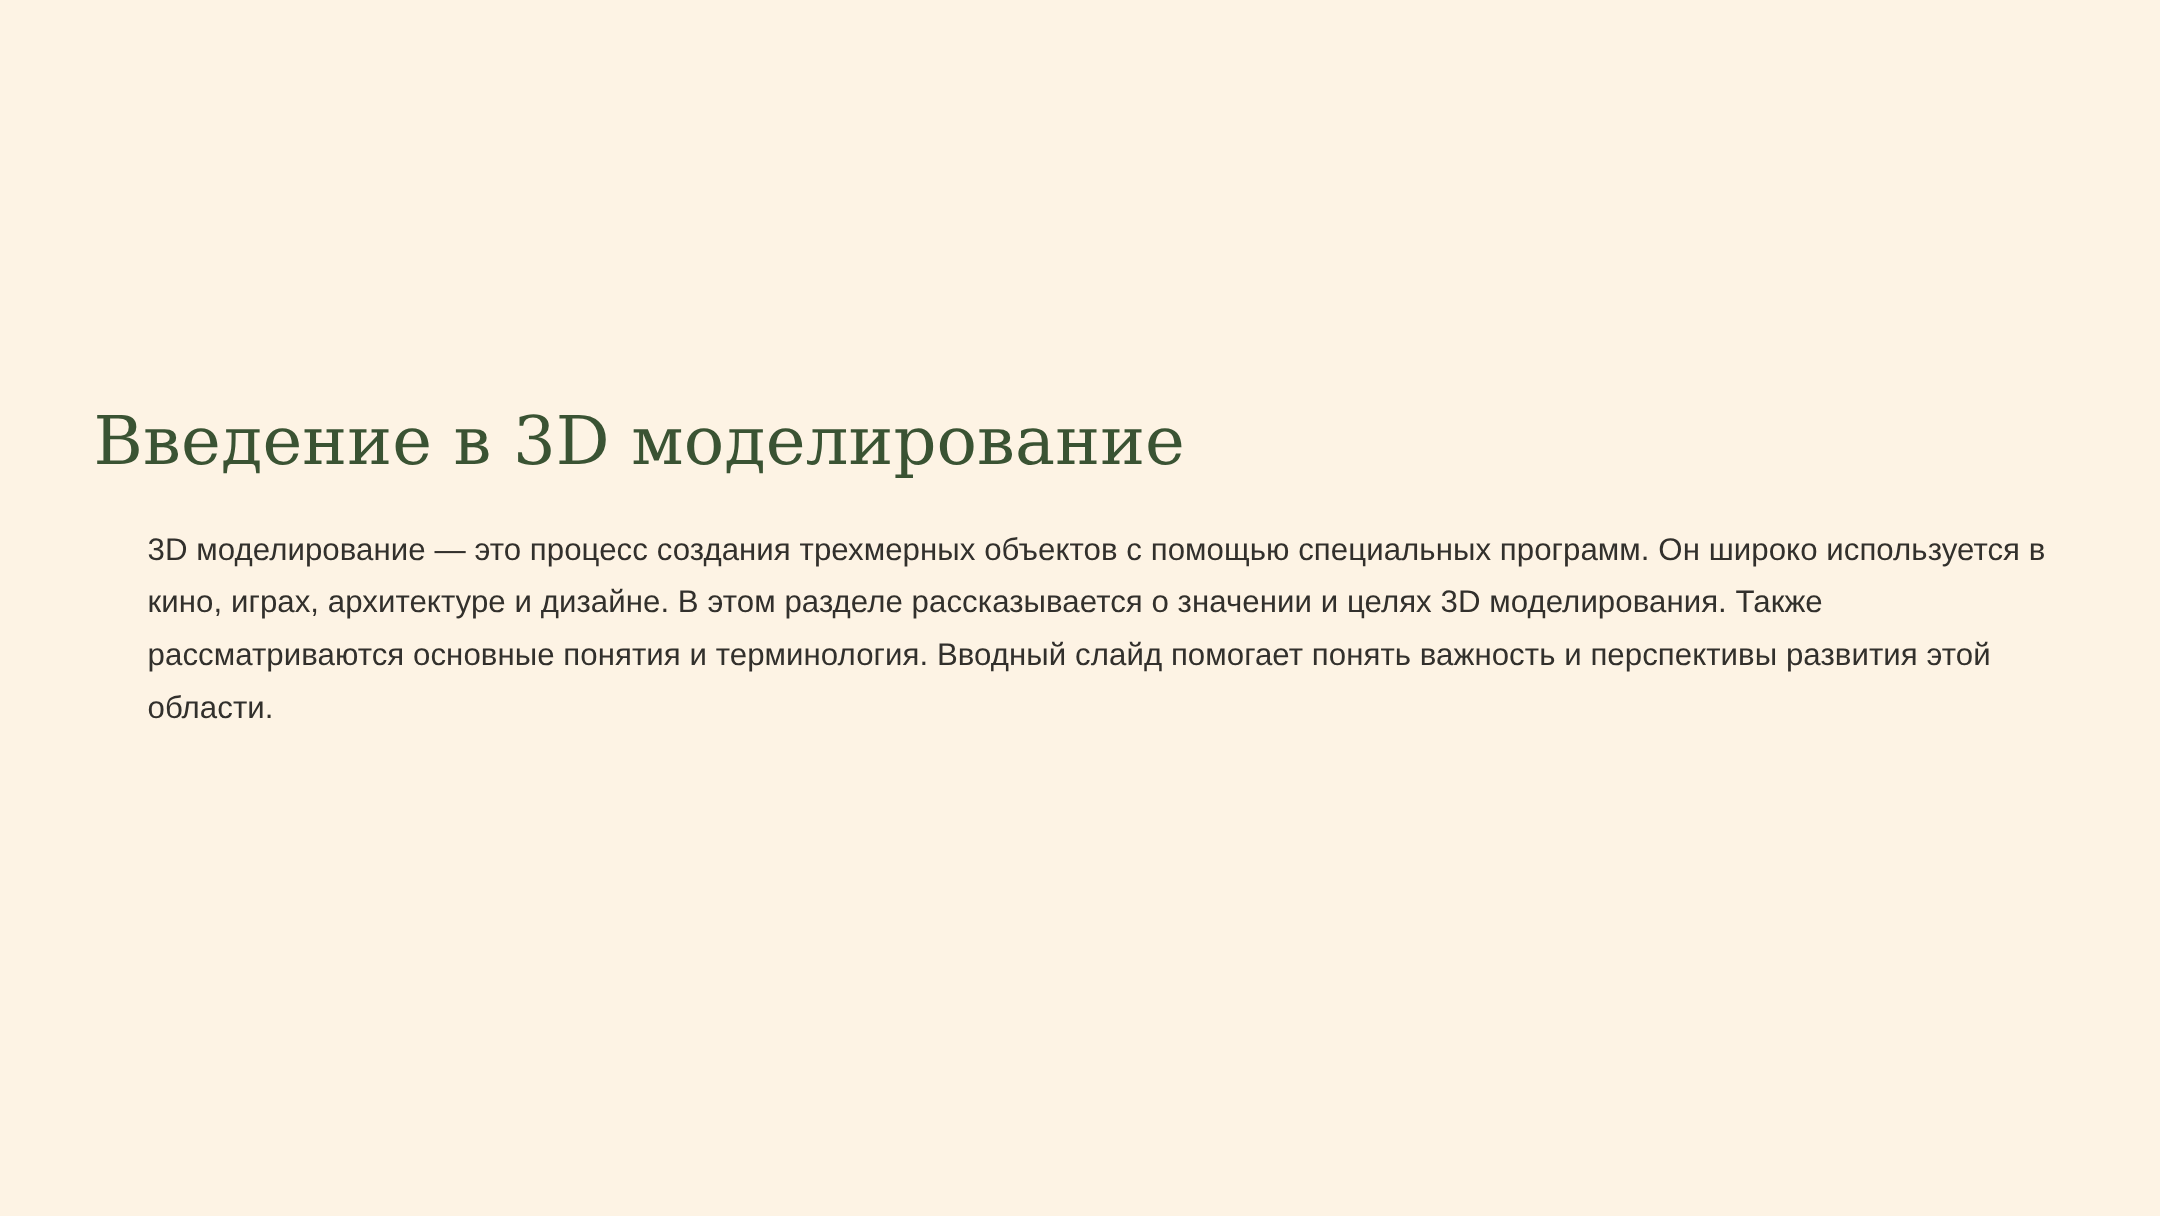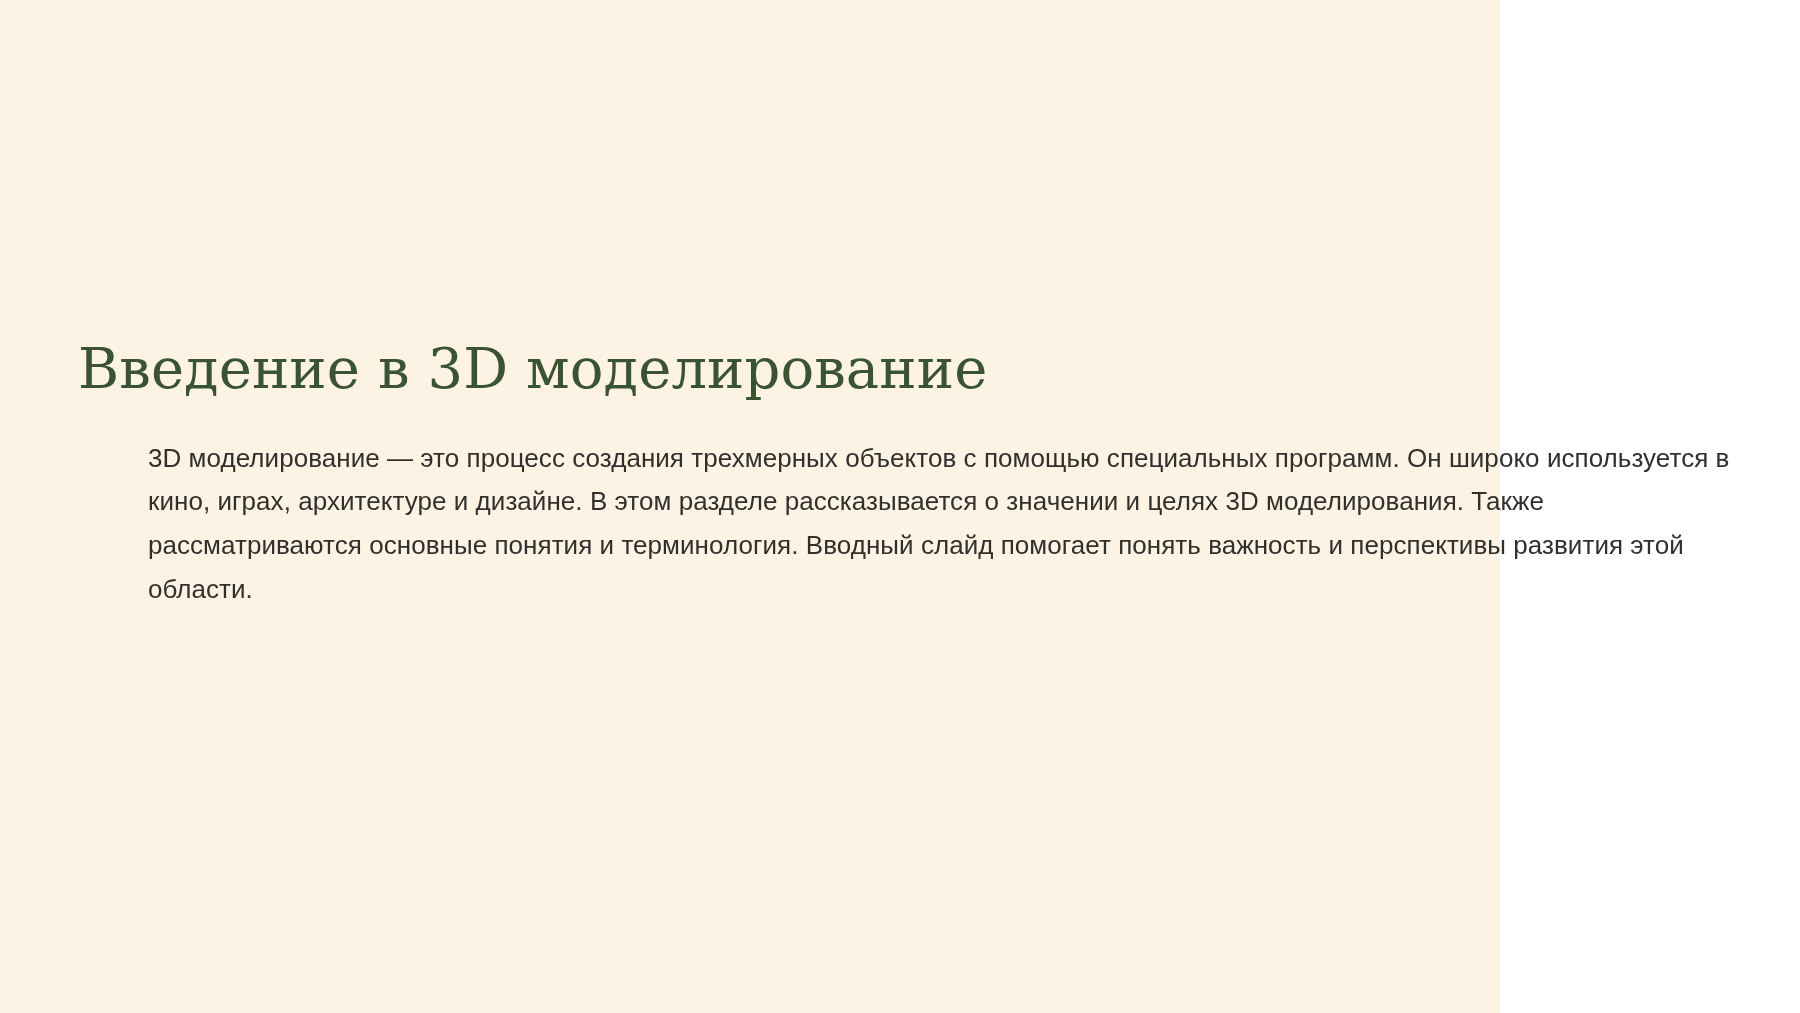--- a/index.html
+++ b/index.html
@@ -9,21 +9,21 @@
   }
   body {
     width: 1800px;
     height: 1013px;
     overflow: hidden;
     font-family: "Liberation Sans", sans-serif;
   }
 
   .slide {
     position: relative;
-    width: 1500px;
+    width: 1800px;
     height: 1013px;
     background: #FDF3E4;
     box-sizing: border-box;
     text-decoration: underline;
   }
 
   .slide-content {
     position: absolute;
     left: 78px;
     top: 338px;
@@ -39,21 +39,20 @@
     letter-spacing: 0.1px;
     margin: 0 0 32px 0;
     white-space: nowrap;
   }
 
   .body-block {
     position: relative;
     display: flex;
     align-items: flex-end;
     padding-left: 0;
-    flex-direction: column;
   }
 
   .accent-bar {
     flex: 0 0 auto;
     width: 5px;
     background: #3A5333;
     border-radius: 0px;
     margin-right: 40px;
   }
 

